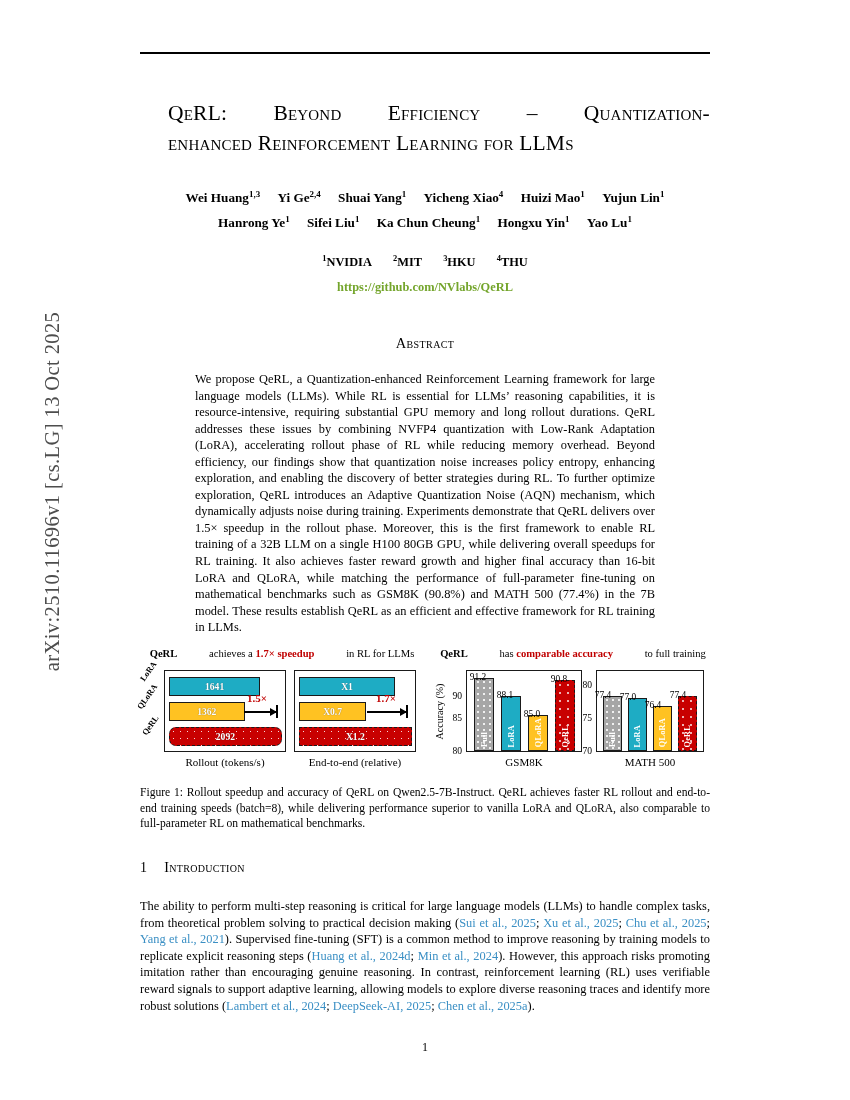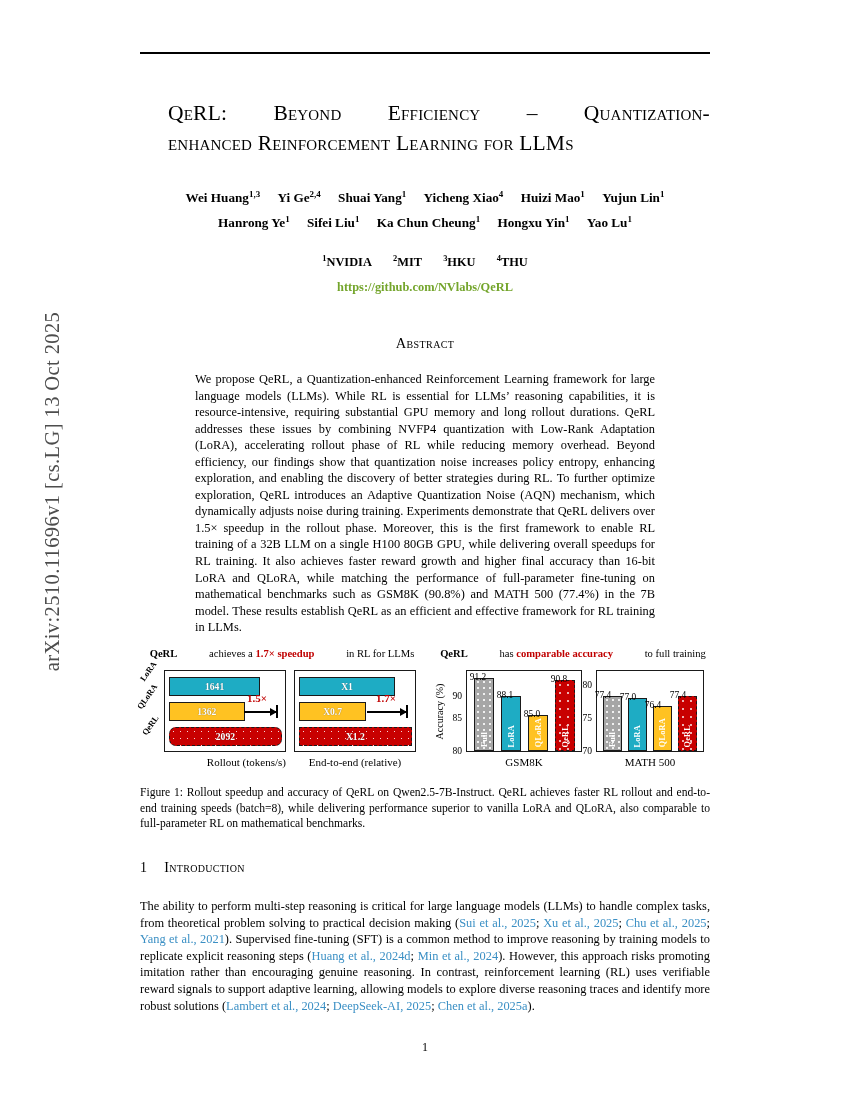--- a/index.html
+++ b/index.html
@@ -397,21 +397,21 @@
         <div class="hbar b2" style="width:63%;">
             <span>1362</span>
           </div>
         <div class="hbar b3" style="width:94%;border-radius:7px;">
             <span>2092</span>
           </div>
         <div class="speed-arrow" style="left:79px; top:40px; width:32px;"></div>
         <div class="arrow-cap" style="left:111px; top:34px; height:13px;"></div>
       </div>
       <div class="speed-annot" style="left:105px; top:44px;">1.5×</div>
-      <div class="xlab" style="left:22px; width:122px;text-align:right;">Rollout (tokens/s)</div>
+      <div class="xlab" style="left:22px; width:122px;">Rollout (tokens/s)</div>
 
       <div class="panel" id="lp2">
         <div class="hbar b1" style="width:80%;">
             <span>X1</span>
           </div>
         <div class="hbar b2" style="width:56%;">
             <span>X0.7</span>
           </div>
         <div class="hbar b3" style="width:94%;">
             <span>X1.2</span>

